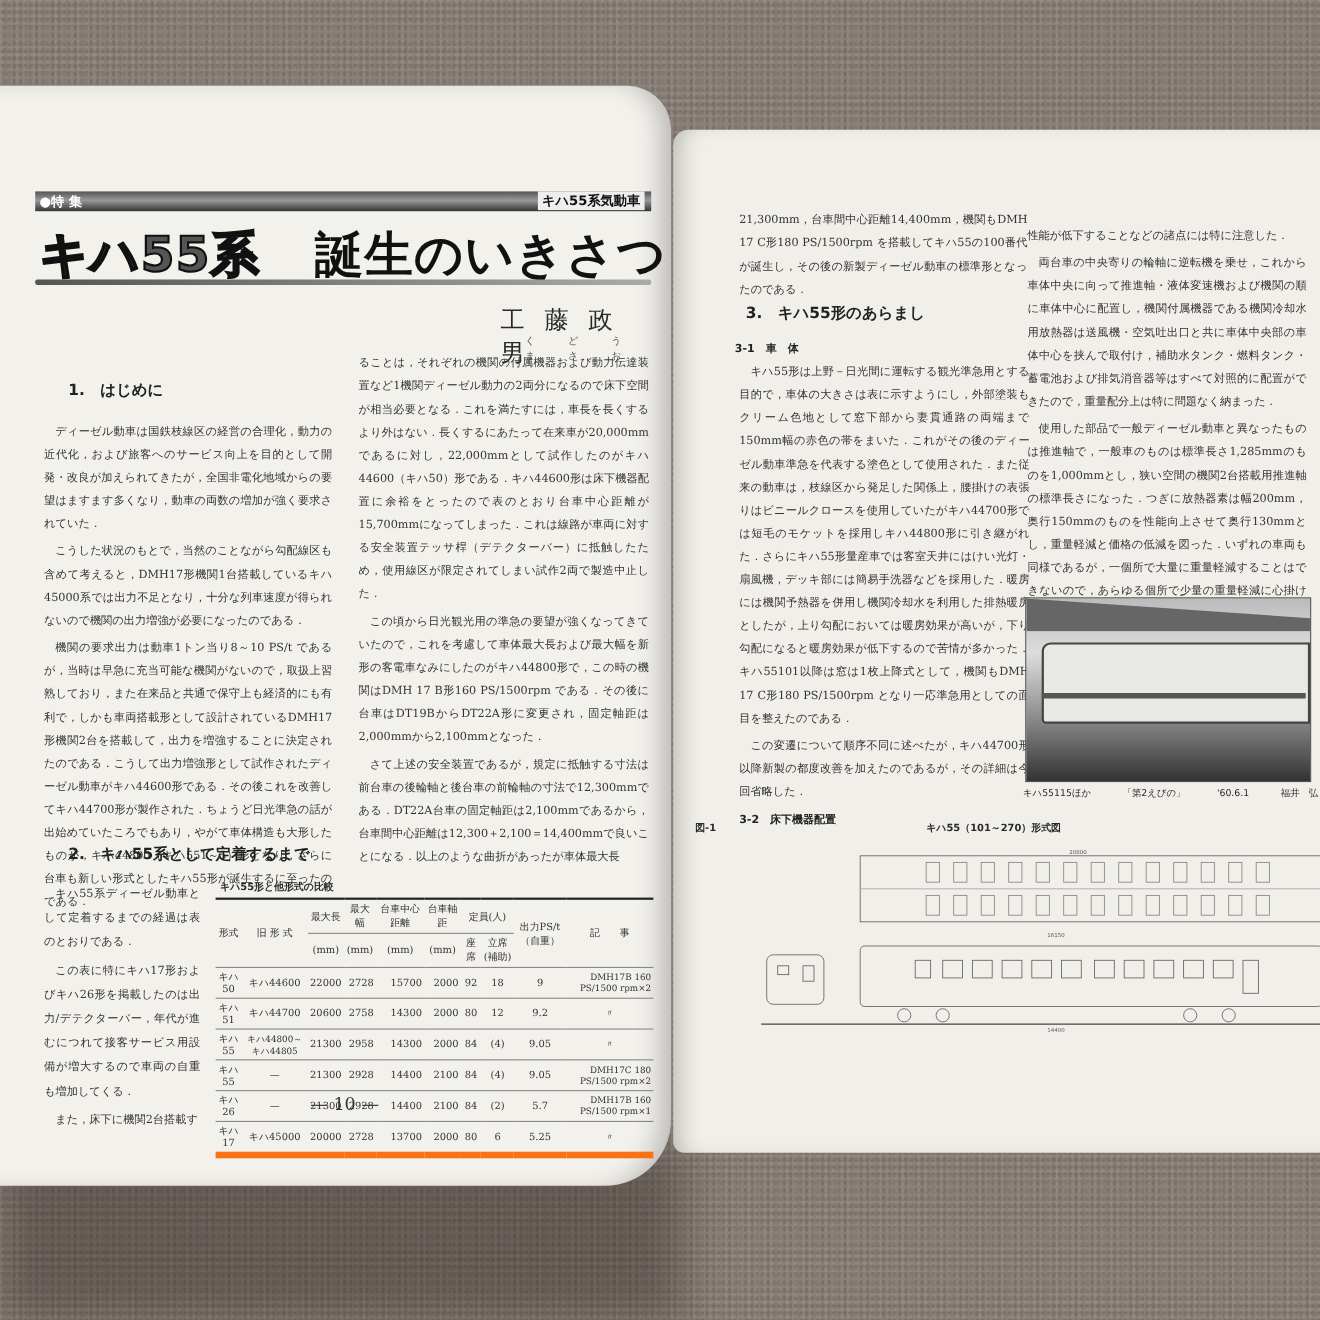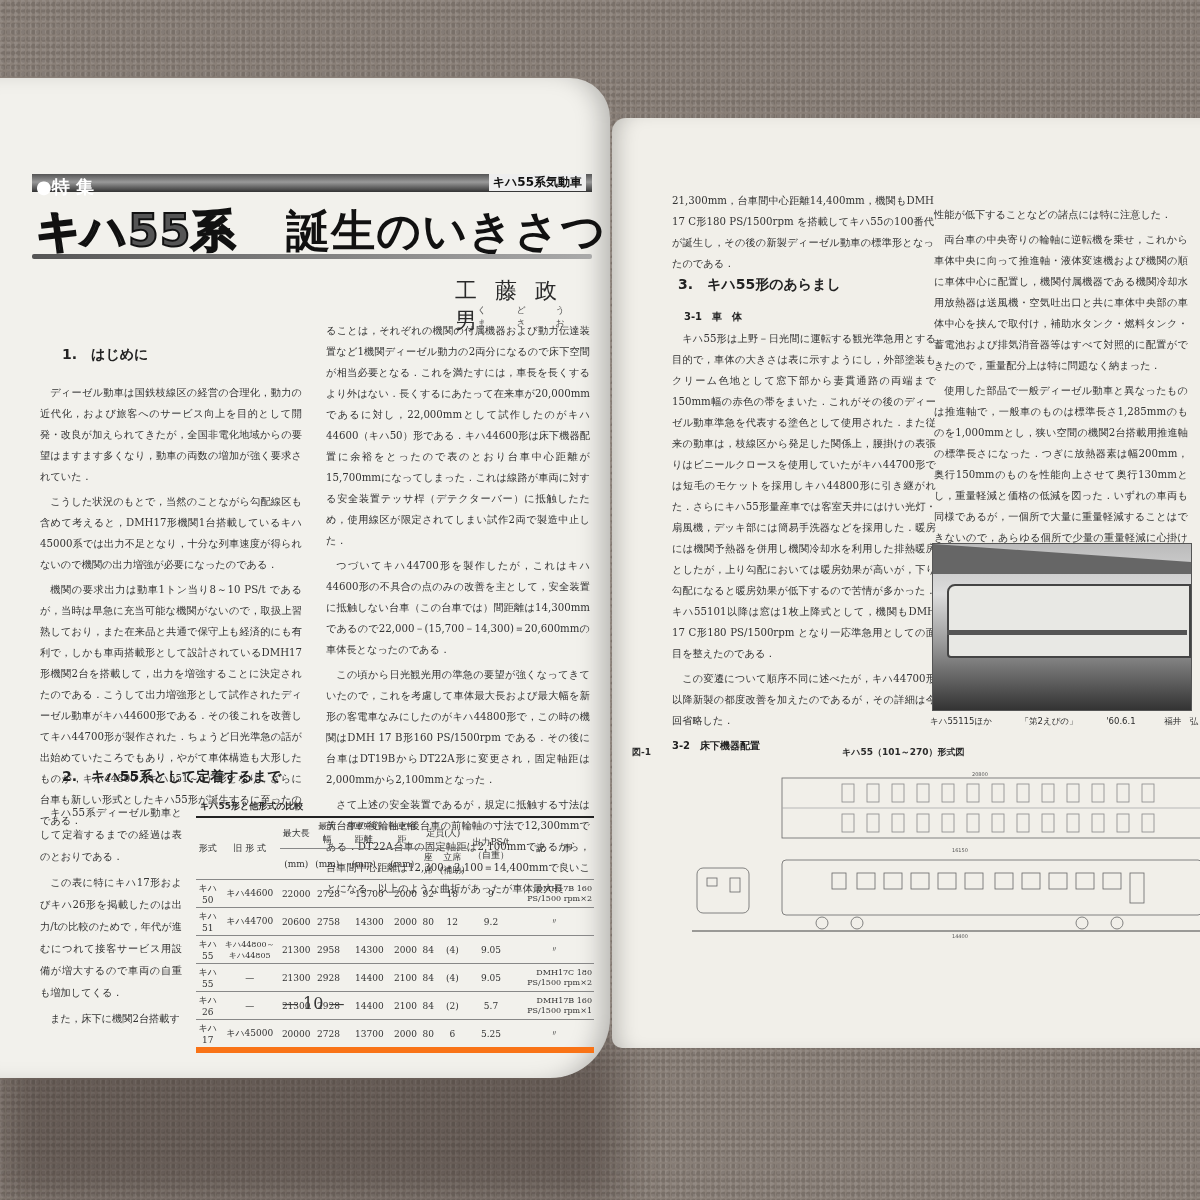--- a/index.html
+++ b/index.html
@@ -12,31 +12,31 @@
     font-family:"DejaVu Serif", serif;color:#2a2a2a;}
   .carpet-shadow{position:absolute;left:0;top:1040px;width:620px;height:160px;background:rgba(40,30,25,0.35);filter:blur(20px);}
   .page{position:absolute;background:#f2f1ec;overflow:hidden;}
   .page-left{left:0;top:78px;width:610px;height:1000px;border-radius:0 40px 60px 0;
     box-shadow:inset -18px 0 24px -10px rgba(0,0,0,0.25);}
   .page-right{left:612px;top:118px;width:588px;height:930px;background:#f1efe9;
     border-radius:14px 0 0 10px;box-shadow:inset 16px 0 20px -10px rgba(0,0,0,0.22);}
 
   .feature-bar{position:absolute;left:32px;top:96px;width:560px;height:18px;
     background:linear-gradient(180deg,#555 0%,#999 45%,#333 100%);}
-  .feature-bar .tag{position:absolute;left:4px;top:1px;color:#fff;font-family:"DejaVu Sans",sans-serif;font-size:18px;font-weight:bold;}
+  .feature-bar .tag{position:absolute;left:4px;top:1px;color:#fff;font-family:"DejaVu Sans",sans-serif;font-size:12px;font-weight:bold;}
   .feature-bar .series{position:absolute;right:6px;top:0px;background:#eee;color:#111;padding:0 4px;font-family:"DejaVu Sans",sans-serif;font-size:12px;font-weight:bold;}
   .title{position:absolute;left:36px;top:124px;font-family:"DejaVu Sans",sans-serif;font-weight:bold;font-size:44px;letter-spacing:1px;white-space:nowrap;}
   .title .t1{color:#555;-webkit-text-stroke:2px #111;}
   .title .t2{color:#111;margin-left:50px;}
   .title-rule{position:absolute;left:32px;top:176px;width:560px;height:5px;background:linear-gradient(90deg,#555,#aaa);border-radius:2px;}
   .author{position:absolute;left:455px;top:198px;font-size:22px;letter-spacing:18px;}
   .ruby{position:absolute;left:462px;top:226px;font-size:9px;letter-spacing:30px;color:#555;text-align:center;}
 
   .h2{position:absolute;font-family:"DejaVu Sans",sans-serif;font-size:14px;font-weight:bold;color:#222;}
-  .h3{position:absolute;font-family:"DejaVu Sans",sans-serif;font-size:10px;font-weight:bold;color:#222;margin-left:16px;}
+  .h3{position:absolute;font-family:"DejaVu Sans",sans-serif;font-size:10px;font-weight:bold;color:#222;}
   .col{position:absolute;font-size:10.2px;line-height:21px;text-align:justify;color:#333;}
   .col p{margin:4px;text-indent:1em;}
 
   table.cmp{position:absolute;left:196px;top:738px;width:398px;border-collapse:collapse;font-size:9px;color:#333;}
   table.cmp th, table.cmp td{border-bottom:1px solid #888;padding:2px 2px;text-align:center;font-weight:normal;}
   table.cmp td.n{text-align:right;}
   table.cmp td.note{text-align:right;font-size:8px;line-height:10px;}
   table.cmp tr.top{border-top:2px solid #222;}
   .tcap{position:absolute;left:200px;top:722px;font-family:"DejaVu Sans",sans-serif;font-size:9px;font-weight:bold;}
   .pgnum{position:absolute;font-size:16px;color:#333;}
@@ -70,29 +70,28 @@
   <div class="ruby">くどうまさお</div>
 
   <div class="h2" style="left:62px;top:268px;">1.　はじめに</div>
   <div class="col" style="left:36px;top:300px;width:270px;">
     <p>ディーゼル動車は国鉄枝線区の経営の合理化，動力の近代化，および旅客へのサービス向上を目的として開発・改良が加えられてきたが，全国非電化地域からの要望はますます多くなり，動車の両数の増加が強く要求されていた．</p>
     <p>こうした状況のもとで，当然のことながら勾配線区も含めて考えると，DMH17形機関1台搭載しているキハ45000系では出力不足となり，十分な列車速度が得られないので機関の出力増強が必要になったのである．</p>
     <p>機関の要求出力は動車1トン当り8～10 PS/t であるが，当時は早急に充当可能な機関がないので，取扱上習熟しており，また在来品と共通で保守上も経済的にも有利で，しかも車両搭載形として設計されているDMH17形機関2台を搭載して，出力を増強することに決定されたのである．こうして出力増強形として試作されたディーゼル動車がキハ44600形である．その後これを改善してキハ44700形が製作された．ちょうど日光準急の話が出始めていたころでもあり，やがて車体構造も大形したものが，キハ44800（キハ551～5）形となり，さらに台車も新しい形式としたキハ55形が誕生するに至ったのである．</p>
   </div>
   <div class="col" style="left:322px;top:238px;width:272px;">
     <p style="text-indent:0">ることは，それぞれの機関の付属機器および動力伝達装置など1機関ディーゼル動力の2両分になるので床下空間が相当必要となる．これを満たすには，車長を長くするより外はない．長くするにあたって在来車が20,000mmであるに対し，22,000mmとして試作したのがキハ44600（キハ50）形である．キハ44600形は床下機器配置に余裕をとったので表のとおり台車中心距離が15,700mmになってしまった．これは線路が車両に対する安全装置テッサ桿（デテクターバー）に抵触したため，使用線区が限定されてしまい試作2両で製造中止した．</p>
-    <p>つづいてキハ44700形を製作したが，これはキハ44600形の不具合の点のみの改善を主として，安全装置に抵触しない台車（この台車では）間距離は14,300mmであるので22,000－(15,700－14,300)＝20,600mmの車体長となったのである．</p>
     <p>この頃から日光観光用の準急の要望が強くなってきていたので，これを考慮して車体最大長および最大幅を新形の客電車なみにしたのがキハ44800形で，この時の機関はDMH 17 B形160 PS/1500rpm である．その後に台車はDT19BからDT22A形に変更され，固定軸距は2,000mmから2,100mmとなった．</p>
     <p>さて上述の安全装置であるが，規定に抵触する寸法は前台車の後輪軸と後台車の前輪軸の寸法で12,300mmである．DT22A台車の固定軸距は2,100mmであるから，台車間中心距離は12,300＋2,100＝14,400mmで良いことになる．以上のような曲折があったが車体最大長</p>
   </div>
 
   <div class="h2" style="left:62px;top:690px;">2.　キハ55系として定着するまで</div>
   <div class="col" style="left:36px;top:720px;width:150px;line-height:22px;">
     <p>キハ55系ディーゼル動車として定着するまでの経過は表のとおりである．</p>
-    <p>この表に特にキハ17形およびキハ26形を掲載したのは出力/tの比較のためで，年代が進むにつれて接客サービス用設備が増大するので車両の自重も増加してくる．</p>
+    <p>この表に特にキハ17形およびキハ26形を掲載したのは出力/デテクターバー，年代が進むにつれて接客サービス用設備が増大するので車両の自重も増加してくる．</p>
     <p>また，床下に機関2台搭載す</p>
   </div>
 
   <div class="tcap">キハ55形と他形式の比較</div>
   <table class="cmp">
     <tbody>
         <tr class="top">
       <th rowspan="2">形式</th>
       <th rowspan="2">旧 形 式</th>
       <th>最大長</th>

